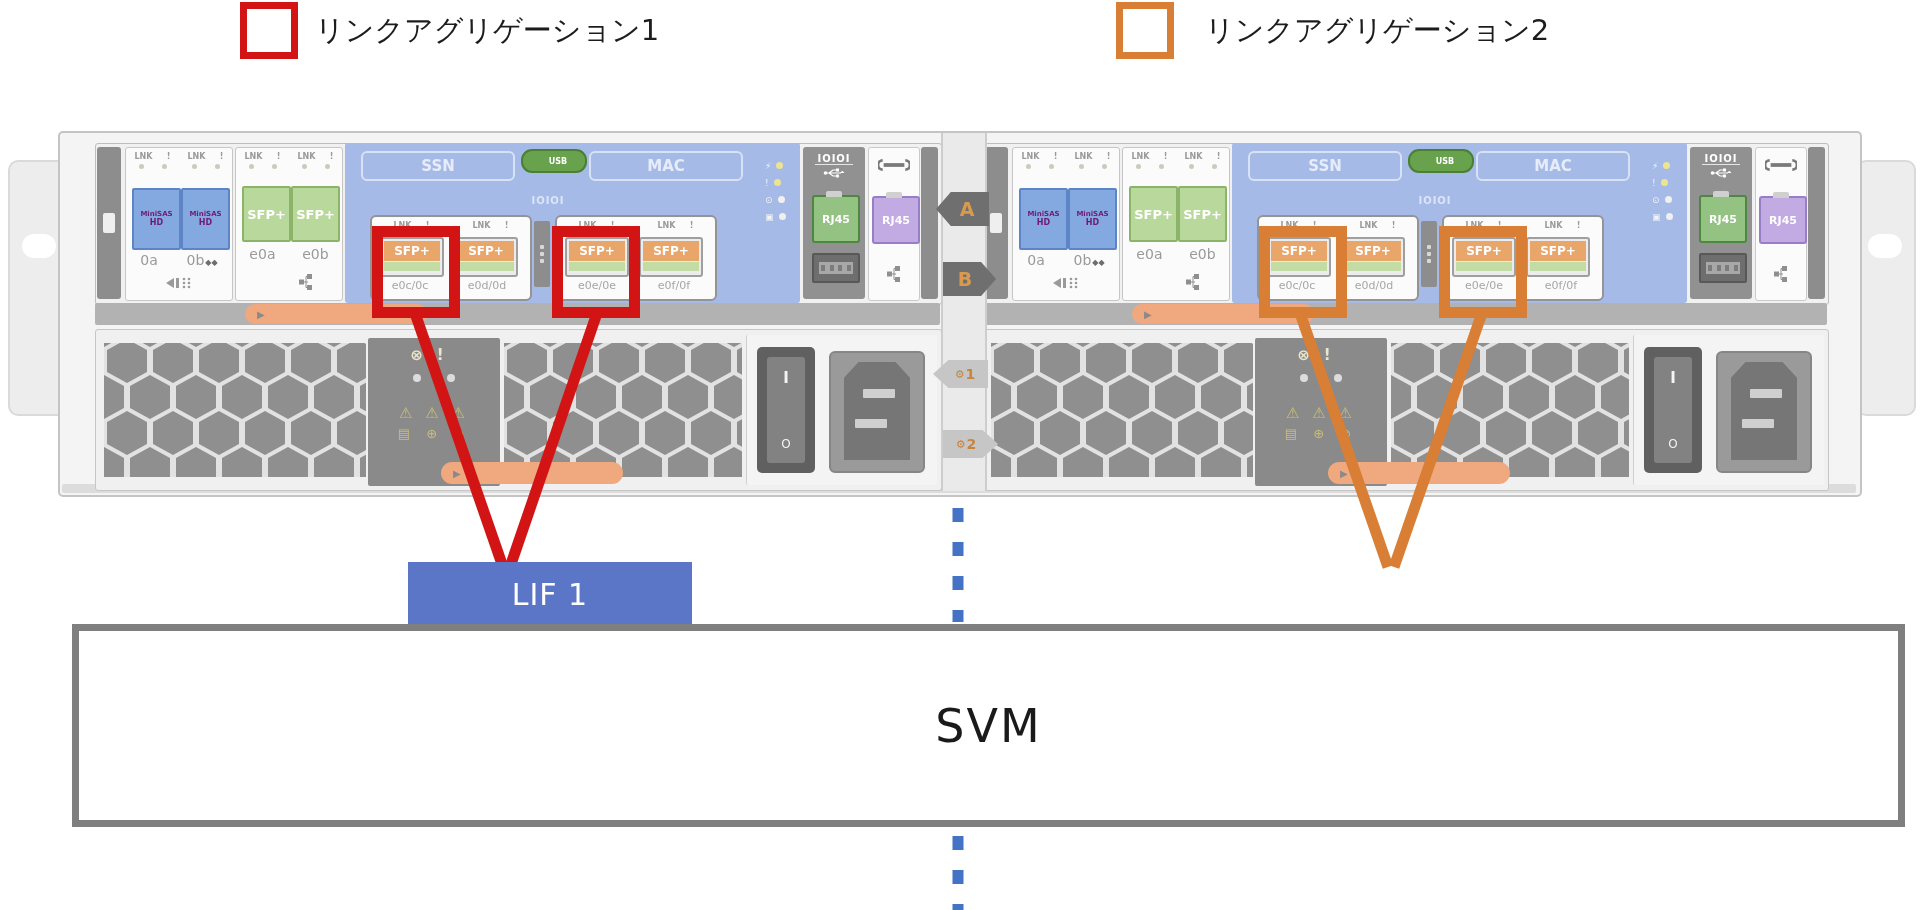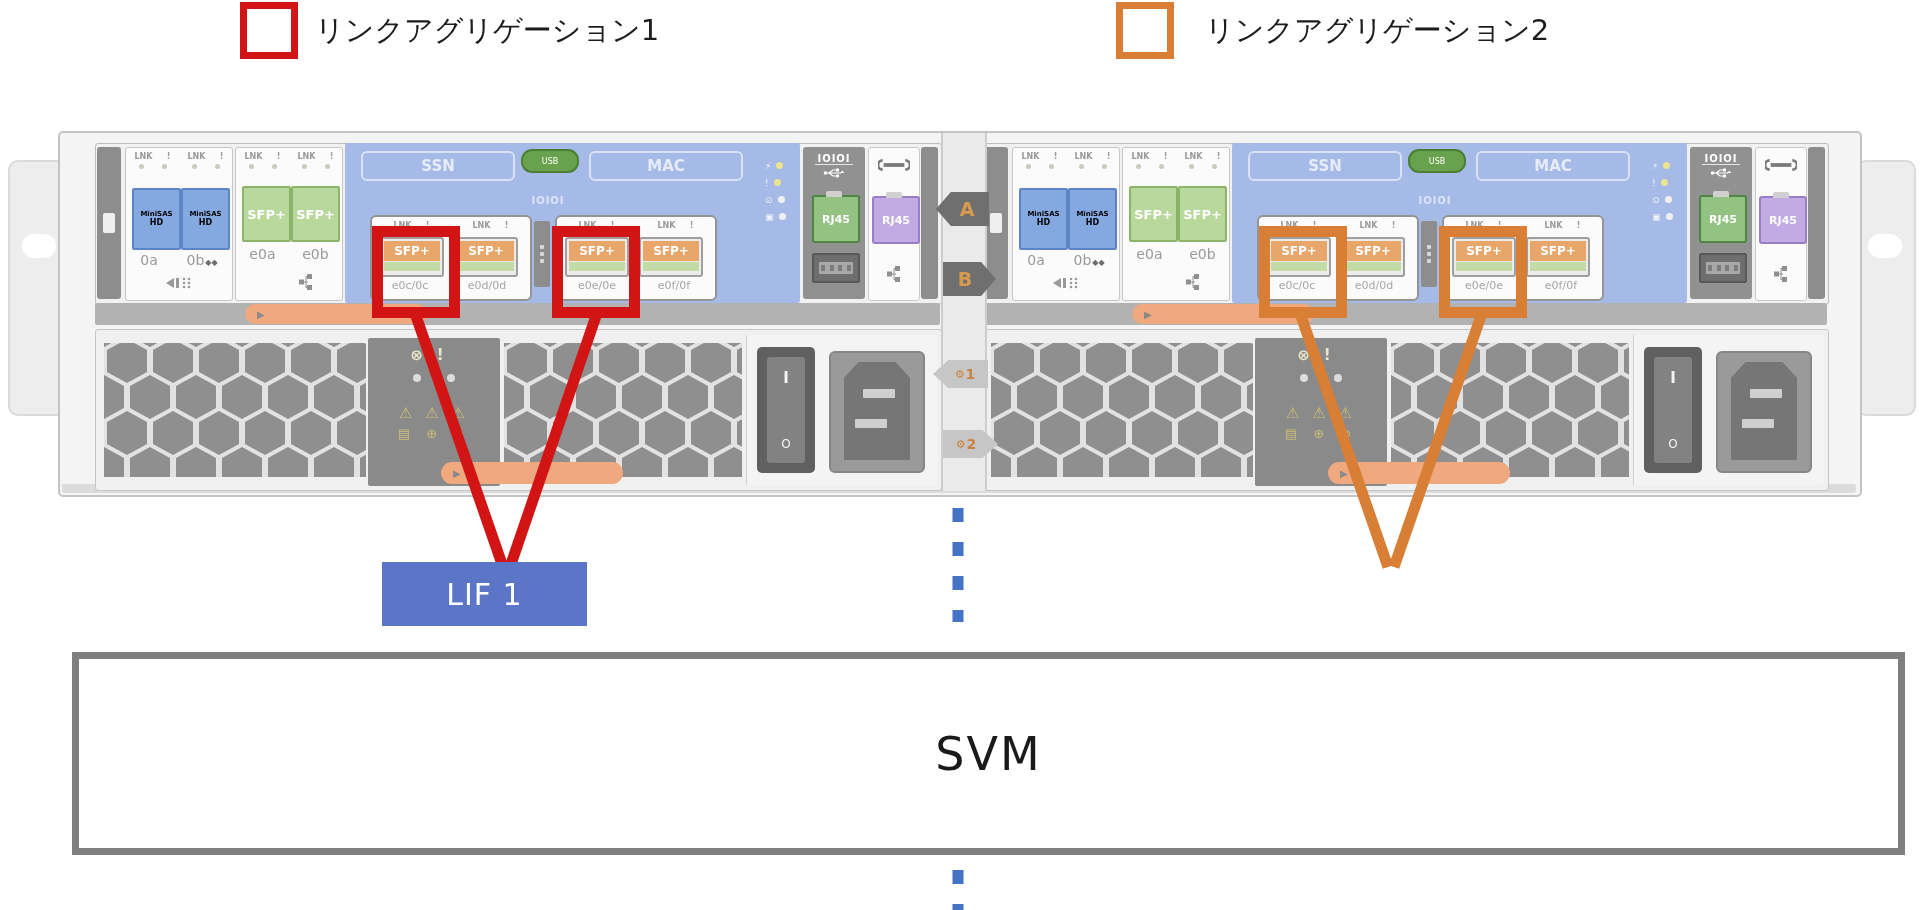--- a/index.html
+++ b/index.html
@@ -28,32 +28,32 @@
 
   
   .ctrl-face{background:#f1f1f1;border:1px solid #bdbdbd;border-radius:3px;}
   .latch{background:#8d8d8d;border-radius:3px;}
   .latch .notch{position:absolute;left:6px;top:66px;width:12px;height:20px;background:#efefef;border-radius:2px;}
   .iomod{background:#fbfbfb;border:1px solid #c6c6c6;border-radius:3px;}
   .lnkrow{position:absolute;left:0;top:0;width:100%;display:flex;justify-content:space-around;padding-top:4px;}
   .lnkl{display:flex;justify-content:space-between;width:36px;margin:0 auto;font-size:8px;font-weight:bold;color:#9a9a9a;}
   .ldots{display:flex;justify-content:space-between;width:28px;margin:3px auto 0;}
   .ldots i{width:5px;height:5px;border-radius:50%;background:#c6ccbe;}
-  .sascard{background:#84a8e0;border:2px solid #5d84c4;border-radius:2px;color:#000000;font-weight:bold;
+  .sascard{background:#84a8e0;border:2px solid #5d84c4;border-radius:2px;color:#701a75;font-weight:bold;
     display:flex;flex-direction:column;align-items:center;justify-content:center;line-height:1.2;}
   .sascard .t1{font-size:7px;} .sascard .t2{font-size:8px;}
   .sfpcard{background:#b9d89c;border:2px solid #8cb468;border-radius:2px;color:#fff;font-weight:bold;font-size:13px;
     display:flex;align-items:center;justify-content:center;}
   .plab{display:flex;justify-content:space-around;font-size:14px;color:#9a9a9a;align-items:baseline;}
   .dmk{font-size:8px;color:#6e6e6e;margin-left:1px;}
   .blue{background:#a5bae6;border-radius:3px;}
   .bluebox{border:2px solid #d9e1f5;border-radius:6px;color:#e6ecfa;font-weight:bold;font-size:15px;
     display:flex;align-items:center;justify-content:center;}
-  .usboval{background:#68a24c;border:2px solid #4a7f35;border-radius:11px;color:#fff;font-weight:normal;font-size:8px;
-    display:flex;align-items:center;justify-content:center;}
+  .usboval{background:#68a24c;border:2px solid #4a7f35;border-radius:11px;color:#fff;font-weight:bold;font-size:8px;
+    display:flex;align-items:center;justify-content:center;padding-left:8px;}
   .ioioi{color:#dce4f8;font-weight:bold;font-size:10px;text-align:center;letter-spacing:1px;}
   .subp{background:#fbfbfb;border:2px solid #949494;border-radius:6px;}
   .cage{width:64px;height:40px;background:#ececec;border:2px solid #9f9f9f;border-radius:3px;padding:2px;box-sizing:border-box;}
   .cage .sfpo{height:20px;background:#e9a66b;color:#fff;font-weight:bold;font-size:12px;display:flex;align-items:center;justify-content:center;}
   .cage .sfpg{height:9px;background:#c3dba4;margin-top:1px;}
   .plab2{display:flex;justify-content:space-around;font-size:11px;color:#a6a6a6;}
   .graymid{background:#8d8d8d;border-radius:2px;display:flex;flex-direction:column;align-items:center;justify-content:center;gap:3px;}
   .graymid i{width:4px;height:4px;background:#d8d8d8;border-radius:1px;}
   .ledcol .ledrow{display:flex;align-items:center;gap:5px;height:17px;color:#f2f3f6;font-size:9px;}
   .led{width:7px;height:7px;border-radius:50%;background:#f0f0f0;display:inline-block;}
@@ -711,20 +711,20 @@
     <line x1="1481" y1="316" x2="1394" y2="567" stroke-width="11" stroke="#d97e35"></line>
     <line x1="958" y1="508" x2="958" y2="622" stroke-width="11" stroke-dasharray="14 20" stroke="#4472c4"></line>
     <line x1="958" y1="836" x2="958" y2="910" stroke-width="11" stroke-dasharray="14 20" stroke="#4472c4"></line>
   </svg>
 
   <div class="hl red a" style="left:372px;top:226px;width:66px;height:70px"></div>
   <div class="hl red a" style="left:552px;top:226px;width:66px;height:70px"></div>
   <div class="hl org a" style="left:1259px;top:226px;width:66px;height:70px"></div>
   <div class="hl org a" style="left:1439px;top:226px;width:66px;height:70px"></div>
 
-  <div class="lif a" style="left:382px;top:562px;width:205px;height:64px">
+  <div class="lif a" style="left:408px;top:562px;width:284px;height:64px">
       <span>LIF 1</span>
     </div>
-  <div class="svm a" style="left:72px;top:652px;width:1819px;height:189px">
+  <div class="svm a" style="left:72px;top:624px;width:1819px;height:189px">
       <span>SVM</span>
     </div>
 
 </div>
 
 </body></html>

